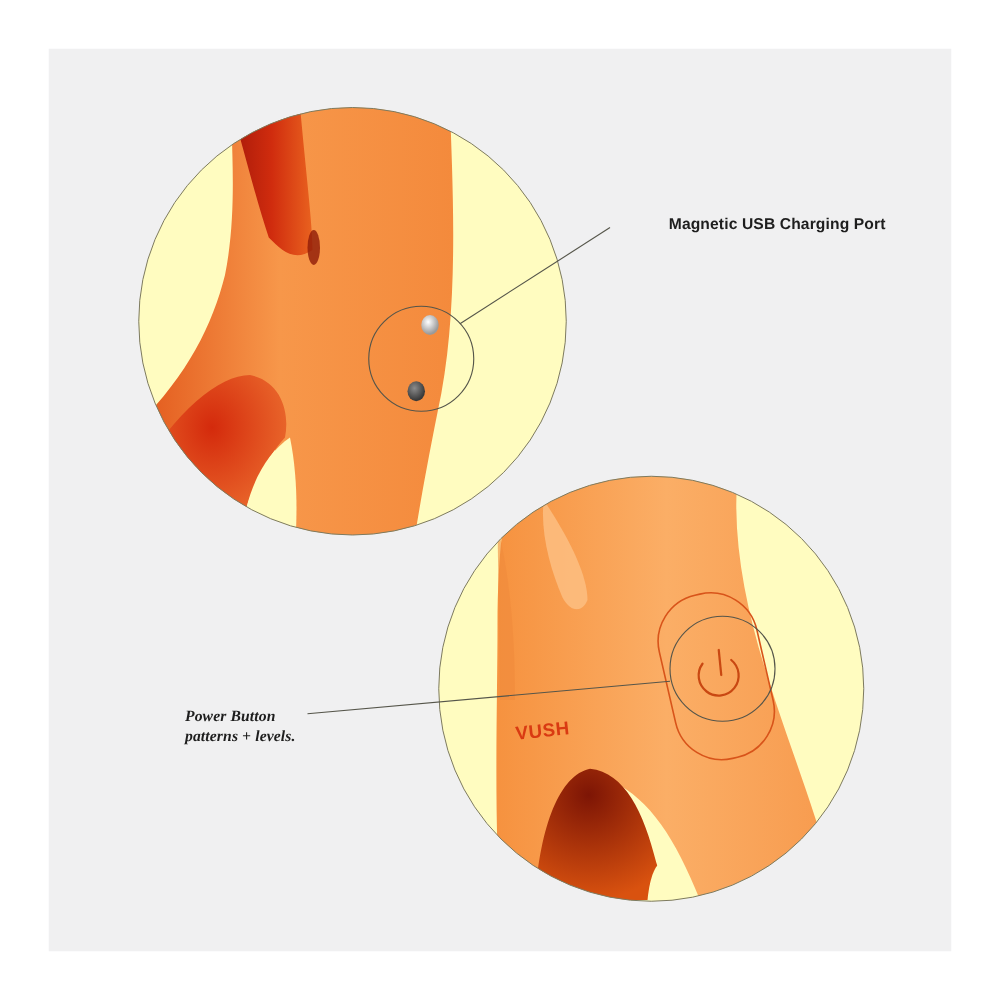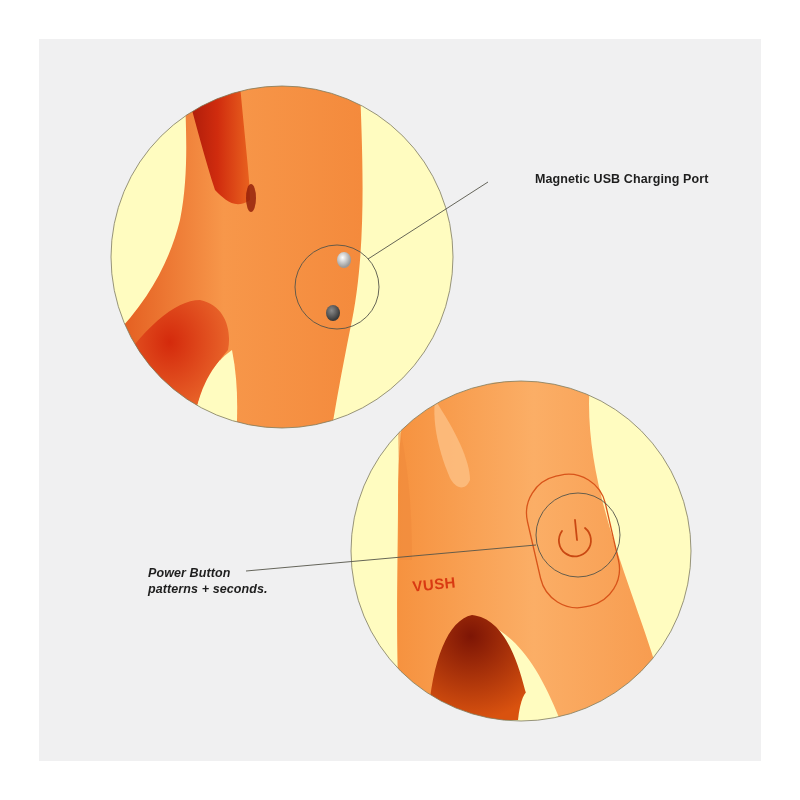--- a/index.html
+++ b/index.html
@@ -2,21 +2,21 @@
 <html><head>
 <meta charset="utf-8">
 <style>
   html,body{margin:0;padding:0;background:#ffffff;}
   body{width:800px;height:800px;position:relative;overflow:hidden;font-family:"Liberation Sans",sans-serif;}
   .panel{position:absolute;left:39px;top:39px;width:722px;height:722px;background:#f0f0f1;}
   svg.art{position:absolute;left:0;top:0;width:800px;height:800px;}
   .label{position:absolute;color:#1e1e1e;font-weight:bold;font-size:12.5px;line-height:16px;letter-spacing:0.1px;}
   .label.top{left:491px;top:171px;padding-left:44px;}
   .label.bottom{left:148px;top:565px;font-style:italic;font-size:12.5px;line-height:16px;}
-  .label.bottom span{display:block;}
+  .label.bottom span{display:block;font-family:Liberation Serif, serif;}
 </style>
 </head>
 <body>
 
 <div class="panel"></div>
 
 <svg class="art" viewBox="0 0 800 800">
   <defs>
     <clipPath id="clipTop">
         <circle cx="282" cy="257" r="171"></circle>
@@ -102,14 +102,14 @@
     <circle cx="521" cy="551" r="170" fill="none" stroke="#7d7a60" stroke-width="0.8"></circle>
     <circle cx="578" cy="535" r="42" fill="none" stroke="#55554a" stroke-width="0.9"></circle>
     <line x1="246" y1="571" x2="536" y2="545" stroke="#55554a" stroke-width="0.9"></line>
   </g>
 </svg>
 
 <div class="label top">Magnetic USB Charging Port</div>
 
 <div class="label bottom">
   <span>Power Button</span>
-  <span>patterns + seconds.</span>
+  <span>patterns + levels.</span>
 </div>
 
 </body></html>

